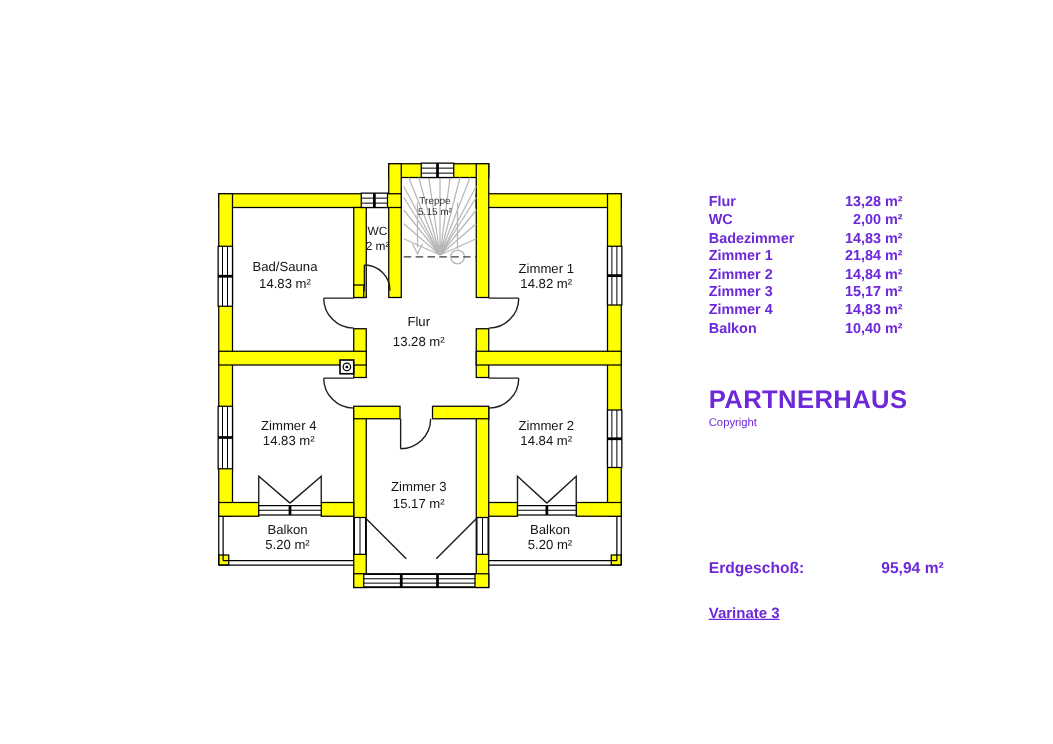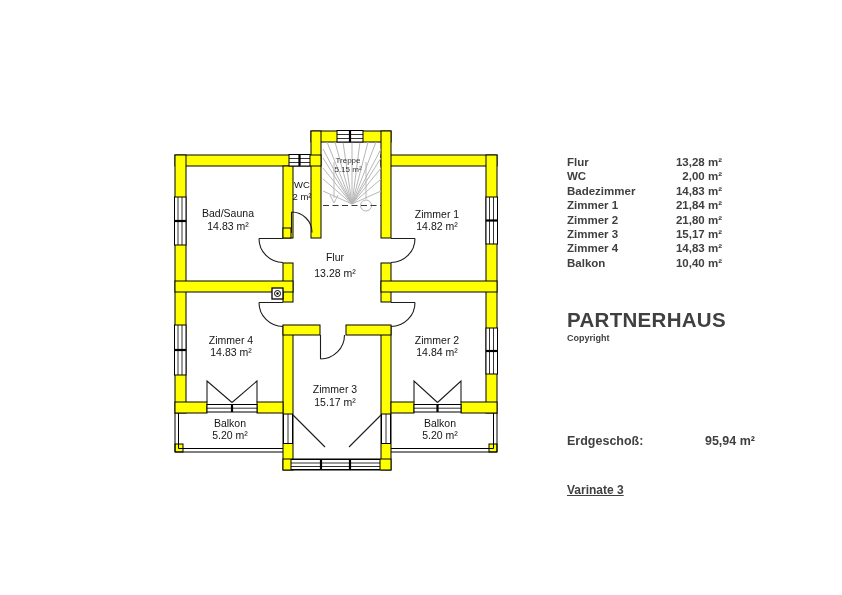--- a/index.html
+++ b/index.html
@@ -1,37 +1,37 @@
 <!DOCTYPE html>
 <html style="--wall: #ffff00;"><head>
 <meta charset="utf-8">
 <style>
   html,body{margin:0;padding:0;background:#fff;}
   .page{position:relative;width:842px;height:589px;background:#fff;overflow:hidden;
-        font-family:"Liberation Sans",sans-serif;color:#404040;}
+        font-family:"Liberation Sans",sans-serif;color:#6d28d9;}
   svg{position:absolute;left:0;top:0;}
   .wall{fill:var(--wall,#ffff00);stroke:#000;stroke-width:1;}
   .thin{stroke:#000;stroke-width:1;fill:none;}
   .win{fill:#fff;stroke:#000;stroke-width:1;}
   .winline{stroke:#000;stroke-width:0.8;fill:none;}
   .winsep{stroke:#000;stroke-width:2.2;fill:none;}
   .door{fill:none;stroke:#1c1c1c;stroke-width:1.1;}
   .tread{stroke:#b7b7b7;stroke-width:1;fill:none;}
   .cut{stroke:#3a3a3a;stroke-width:1.1;stroke-dasharray:6 3.5;fill:none;}
   .sym{fill:#fff;stroke:#000;stroke-width:1.3;}
   text{font-family:"Liberation Sans",sans-serif;fill:#141414;text-anchor:middle;}
   .rlabel{font-size:10.5px;}
   .rwc{font-size:9.5px;}
   .rtrep{font-size:8px;fill:#333;}
   .panel-block{position:absolute;}
   .legend{left:567px;top:155px;width:155px;font-size:11.5px;font-weight:bold;line-height:14.4px;}
   .legend .row{display:flex;justify-content:space-between;}
   .title{left:567px;top:308px;font-size:20.5px;font-weight:bold;letter-spacing:0.3px;}
-  .copyright{left:567px;top:333px;font-size:9px;font-weight:bold;}
-  .summary{left:567px;top:434px;width:188px;font-size:12.5px;font-weight:bold;line-height:15.6px;}
+  .copyright{left:567px;top:333px;font-size:9px;font-weight:normal;}
+  .summary{left:567px;top:447px;width:188px;font-size:12.5px;font-weight:bold;line-height:15.6px;}
   .summary .row{display:flex;justify-content:space-between;}
   .variant{left:567px;top:483px;font-size:12px;font-weight:bold;text-decoration:underline;}
 </style>
 </head>
 <body>
 
 <div class="page">
 
   <svg width="842" height="595" viewBox="0 0 842 595">
 
@@ -217,21 +217,21 @@
     <div class="row">
         <span>Badezimmer</span>
         <span>14,83 m²</span>
       </div>
     <div class="row">
         <span>Zimmer 1</span>
         <span>21,84 m²</span>
       </div>
     <div class="row">
         <span>Zimmer 2</span>
-        <span>21,80 m²</span>
+        <span>14,84 m²</span>
       </div>
     <div class="row">
         <span>Zimmer 3</span>
         <span>15,17 m²</span>
       </div>
     <div class="row">
         <span>Zimmer 4</span>
         <span>14,83 m²</span>
       </div>
     <div class="row">

